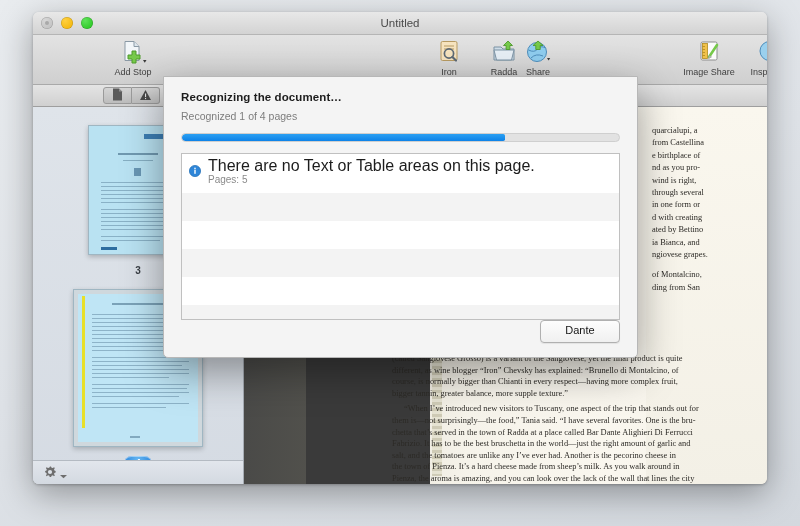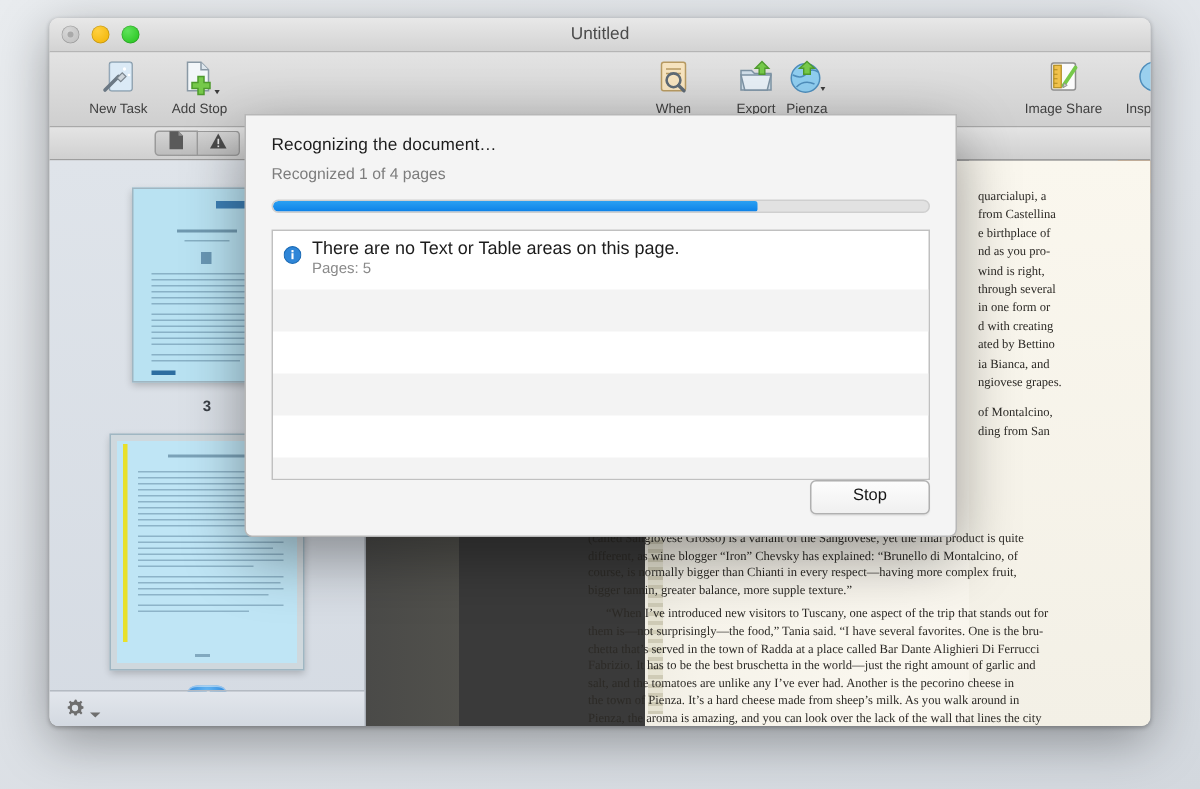--- a/index.html
+++ b/index.html
@@ -120,36 +120,36 @@
     border-top:22px solid #e07a18;border-left:22px solid transparent;
   }
 
   
   .sheet{
     position:absolute;left:130px;top:64px;width:475px;height:282px;
     background:#f4f4f4;border:1px solid #b7b7b7;border-radius:0 0 5px 5px;
     box-shadow:0 14px 40px rgba(0,0,0,.38);
     box-sizing:border-box;padding:14px 17px 0 17px;
   }
-  .sheet h1{margin:0;font-size:11.5px;font-weight:normal;color:#1d1d1d;letter-spacing:.1px;}
+  .sheet h1{margin:0;font-size:11.5px;font-weight:bold;color:#1d1d1d;letter-spacing:.1px;}
   .sheet .sub{margin-top:7px;font-size:10.5px;color:#7d7d7d;}
   .pbar{
     margin-top:11px;height:9px;border-radius:5px;background:#e2e2e2;
     border:1px solid #cfcfcf;box-sizing:border-box;overflow:hidden;position:relative;
   }
   .pbar .fill{
     height:100%;background:linear-gradient(#2ba0f2,#0d82e8);border-radius:4px 2px 2px 4px;
   }
   .msglist{
     margin-top:11px;height:165px;background:#fff;border:1px solid #c0c0c0;
     overflow:hidden;position:relative;
   }
   .msgrow{display:flex;gap:7px;padding:5px 8px 7px 7px;}
   .msgrow .infoico{flex:0 0 auto;margin-top:4px;}
-  .msg-t{font-size:12px;color:#1c1c1c;line-height:13px;}
+  .msg-t{font-size:16px;color:#1c1c1c;line-height:13px;}
   .msg-s{font-size:10px;color:#8a8a8a;line-height:13px;margin-top:1px;}
   .stripe{height:28px;}
   .stripe.alt{background:#f3f3f3;}
   .sheet-actions{position:absolute;right:17px;bottom:14px;}
   .btn{
     min-width:78px;height:21px;line-height:19px;text-align:center;
     background:linear-gradient(#fdfdfd,#f0f0f0);
     border:1px solid #b0b0b0;border-radius:4px;
     font-size:11px;color:#141414;
     box-shadow:0 1px 1px rgba(0,0,0,.07);
@@ -166,33 +166,20 @@
       <div class="lights">
         <div class="light l-close"></div>
         <div class="light l-min"></div>
         <div class="light l-max"></div>
       </div>
       <div class="wtitle">Untitled</div>
     </div>
 
     <div class="toolbar">
 
-      <div class="tb-item" style="left:18px;">
-        <div class="tb-ico">
-          <svg width="25" height="25" viewBox="0 0 25 25">
-            <rect x="6" y="2.5" width="15" height="19" rx="1.5" fill="#e9f2fa" stroke="#7e93a3" stroke-width="1"></rect>
-            <rect x="6" y="2.5" width="15" height="19" rx="1.5" fill="#cfe4f2" opacity=".55"></rect>
-            <path d="M3 21 L12 12" stroke="#6b7884" stroke-width="2.4" stroke-linecap="round"></path>
-            <path d="M11 13 L14.5 9.5 L17 12 L13.5 15.5 Z" fill="#cfd6dc" stroke="#7b868f" stroke-width=".8"></path>
-            <circle cx="16" cy="7" r="1.1" fill="#fff"></circle>
-            <circle cx="19" cy="11" r=".9" fill="#fff"></circle>
-          </svg>
-        </div>
-        <div class="tb-lbl">New Task</div>
-      </div>
 
       <div class="tb-item" style="left:72px;">
         <div class="tb-ico">
           <svg width="27" height="25" viewBox="0 0 27 25">
             <path d="M5 2.5 h9 l5 5 v14 h-14 z" fill="#f2f6f9" stroke="#8a99a5" stroke-width="1"></path>
             <path d="M14 2.5 v5 h5" fill="#dde6ed" stroke="#8a99a5" stroke-width="1"></path>
             <path d="M12 12 h4 v4 h4 v4 h-4 v4 h-4 v-4 h-4 v-4 h4 z" fill="#76c94a" stroke="#4e9a2d" stroke-width="1"></path>
             <path d="M23 21 l3.5 0 l-1.75 2.8 z" fill="#3b3b3b"></path>
           </svg>
         </div>
@@ -211,45 +198,45 @@
       <div class="tb-item" style="left:388px;">
         <div class="tb-ico">
           <svg width="24" height="25" viewBox="0 0 24 25">
             <rect x="4" y="2.5" width="16" height="19" rx="1.5" fill="#f6e3bf" stroke="#b79a62" stroke-width="1"></rect>
             <line x1="7" y1="7" x2="17" y2="7" stroke="#b79a62" stroke-width="1"></line>
             <line x1="7" y1="10" x2="17" y2="10" stroke="#b79a62" stroke-width="1"></line>
             <circle cx="12" cy="14.5" r="4.6" fill="none" stroke="#5e6a75" stroke-width="1.7"></circle>
             <line x1="15.4" y1="18" x2="19" y2="21.5" stroke="#5e6a75" stroke-width="2.2" stroke-linecap="round"></line>
           </svg>
         </div>
-        <div class="tb-lbl">When</div>
+        <div class="tb-lbl">Iron</div>
       </div>
 
       <div class="tb-item" style="left:443px;">
         <div class="tb-ico">
           <svg width="26" height="25" viewBox="0 0 26 25">
             <path d="M3 8 h7 l2 2 h11 v11 h-20 z" fill="#cfdde8" stroke="#7d93a4" stroke-width="1"></path>
             <path d="M3 11 h20 l-2.5 10 h-15 z" fill="#e6eef5" stroke="#7d93a4" stroke-width="1"></path>
             <path d="M17 2 l4.5 4.5 h-2.6 v4 h-3.8 v-4 h-2.6 z" fill="#76c94a" stroke="#4e9a2d" stroke-width=".9"></path>
           </svg>
         </div>
-        <div class="tb-lbl">Export</div>
+        <div class="tb-lbl">Radda</div>
       </div>
 
       <div class="tb-item" style="left:477px;">
         <div class="tb-ico">
           <svg width="26" height="25" viewBox="0 0 26 25">
             <circle cx="12" cy="13" r="9.5" fill="#8fcdef" stroke="#4e8dbb" stroke-width="1"></circle>
             <path d="M3.5 11 q6 3 9 -1 q3 -4 8 -1" fill="none" stroke="#4e8dbb" stroke-width="1"></path>
             <path d="M6 19 q5 -5 12 -2" fill="none" stroke="#4e8dbb" stroke-width="1"></path>
             <path d="M13 2 l5 4.5 h-2.8 v4 h-4.4 v-4 h-2.8 z" fill="#76c94a" stroke="#4e9a2d" stroke-width=".9"></path>
             <path d="M22 19 l3.2 0 l-1.6 2.6 z" fill="#3b3b3b"></path>
           </svg>
         </div>
-        <div class="tb-lbl">Pienza</div>
+        <div class="tb-lbl">Share</div>
       </div>
 
       <div class="tb-item" style="left:644px;width:64px;">
         <div class="tb-ico">
           <svg width="25" height="25" viewBox="0 0 25 25">
             <rect x="4" y="3" width="16" height="18" rx="1.5" fill="#fbfbfb" stroke="#8d8d8d" stroke-width="1"></rect>
             <rect x="5.5" y="4.5" width="5" height="15" fill="#f0c14b" stroke="#b08a1e" stroke-width=".8"></rect>
             <line x1="5.5" y1="7.5" x2="8" y2="7.5" stroke="#b08a1e" stroke-width=".8"></line>
             <line x1="5.5" y1="10.5" x2="8" y2="10.5" stroke="#b08a1e" stroke-width=".8"></line>
             <line x1="5.5" y1="13.5" x2="8" y2="13.5" stroke="#b08a1e" stroke-width=".8"></line>
@@ -467,18 +454,18 @@
         </div>
         <div class="stripe alt"></div>
         <div class="stripe"></div>
         <div class="stripe alt"></div>
         <div class="stripe"></div>
         <div class="stripe alt"></div>
 
       </div>
 
       <div class="sheet-actions">
-        <div class="btn">Stop</div>
+        <div class="btn">Dante</div>
       </div>
     </div>
 
   </div>
 </div>
 
 </body></html>

